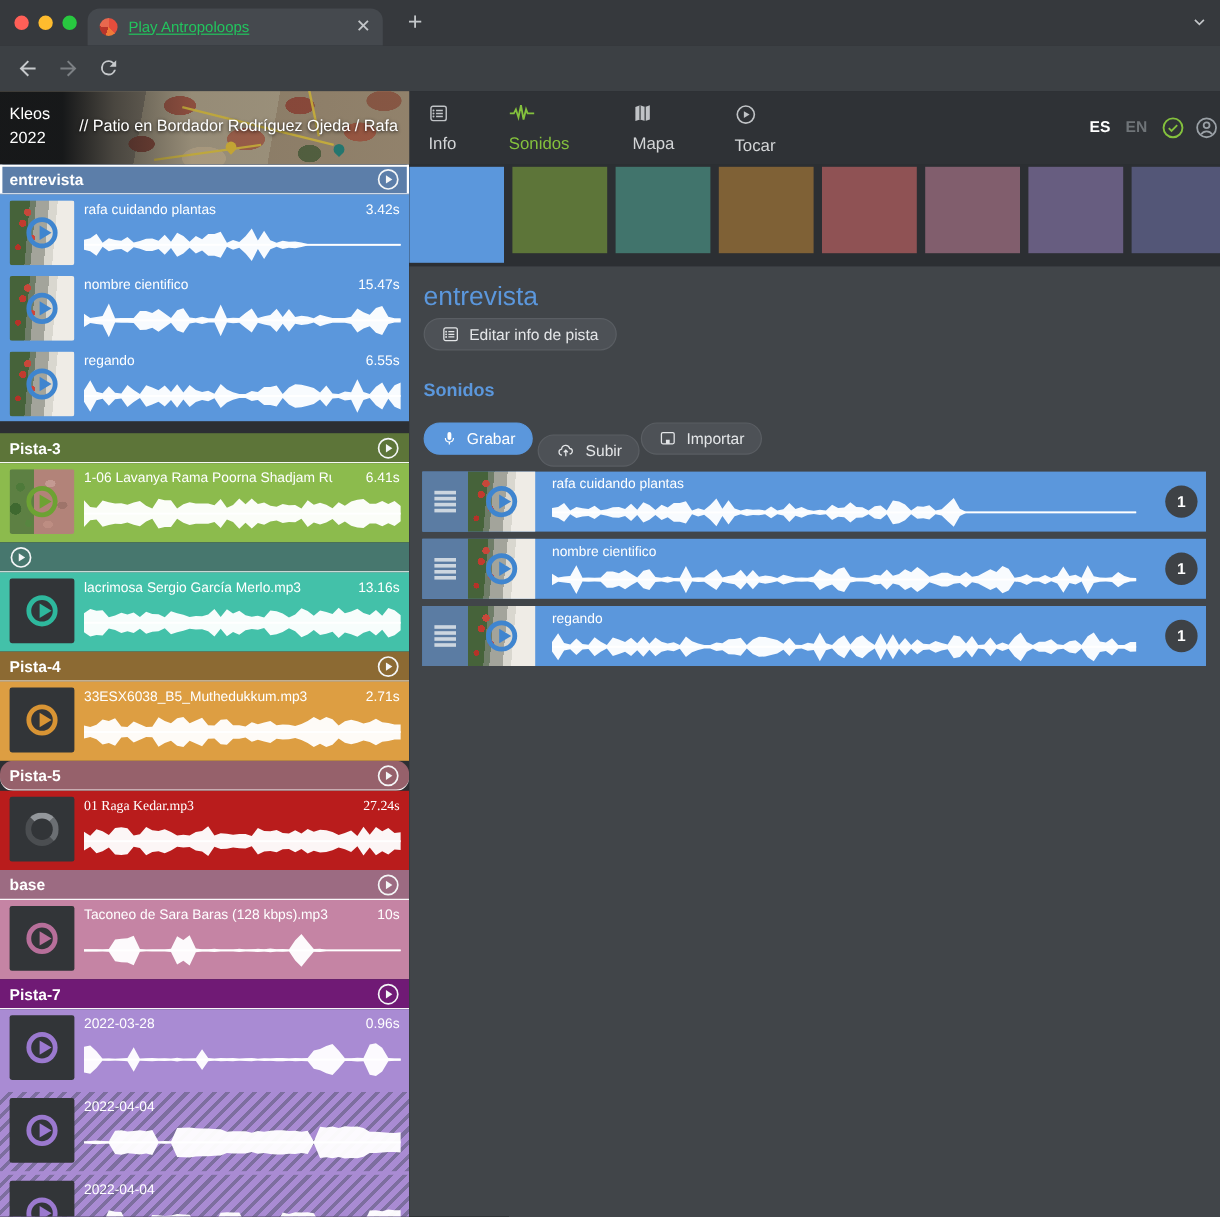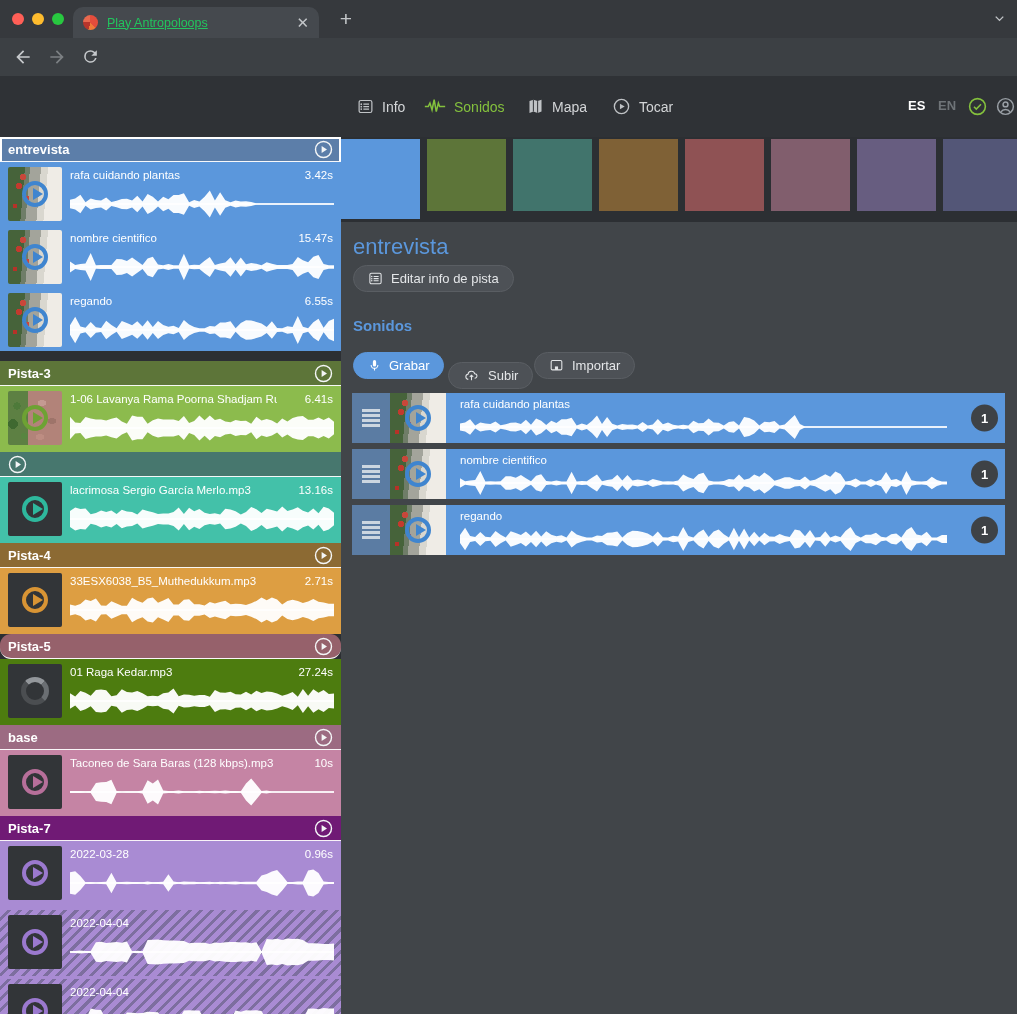--- a/index.html
+++ b/index.html
@@ -43,22 +43,22 @@
     radial-gradient(30px 16px at 170px 56px,#c7b493 60%,transparent 62%),
     radial-gradient(24px 14px at 320px 8px,#97604a 60%,transparent 62%),
     linear-gradient(100deg,#8d8372 0 120px,#b3a68c 120px 230px,#a39177 230px 341px);}
   .photoshade{position:absolute;left:0;top:0;width:341px;height:61px;
     background:linear-gradient(90deg,rgba(18,20,22,.96) 0 52px,rgba(18,20,22,.55) 95px,rgba(18,20,22,.18) 160px,rgba(18,20,22,.12) 100%);}
   .yline{position:absolute;height:2px;background:#e6c93e;opacity:.9;}
   .pin{position:absolute;width:9px;height:9px;border-radius:50% 50% 50% 0;transform:rotate(-45deg);}
   .kleos{position:absolute;left:8px;top:9px;color:#fff;font-size:13.5px;line-height:20px;}
   .crumb{position:absolute;left:66px;top:21px;color:#fff;font-size:13.5px;
     text-shadow:0 1px 3px rgba(0,0,0,.85);white-space:nowrap;}
-  .hnav{position:absolute;top:0;height:61px;display:flex;align-items:center;gap:8px;
-    color:#d3d5d7;font-size:14px;}
+  .hnav{position:absolute;top:10px;height:61px;display:flex;align-items:flex-start;gap:8px;
+    color:#d3d5d7;font-size:14px;flex-direction:column;}
   .hnav.active{color:#84c13d;}
   .lang{position:absolute;top:22px;font-size:13px;font-weight:700;}
 
   
   .sidebar{position:absolute;left:0;top:137px;width:341px;bottom:0;background:#2c2f33;overflow:hidden;}
   .thead{height:25px;display:flex;align-items:center;padding:0 8px;color:#fff;
     font-size:13px;font-weight:700;border-bottom:1.6px solid rgba(255,255,255,.95);}
   .thead.sel{box-shadow:inset 0 2px 0 #fff,inset 2px 0 0 #fff,inset -2px 0 0 #fff;}
   .tname{flex:1;white-space:nowrap;overflow:hidden;}
   .srow{position:relative;}
@@ -210,20 +210,33 @@
         <svg width="4" height="16" viewBox="0 0 4 16" fill="currentColor">
             <circle cx="2" cy="2" r="1.7"></circle>
             <circle cx="2" cy="8" r="1.7"></circle>
             <circle cx="2" cy="14" r="1.7"></circle>
           </svg>
         </span>
     </div>
   </div>
 
   <div class="appheader">
+    <div class="photo">
+      <div class="yline" style="left:150px;top:28px;width:130px;transform:rotate(14deg)"></div>
+      <div class="yline" style="left:238px;top:14px;width:46px;transform:rotate(78deg)"></div>
+      <div class="yline" style="left:128px;top:50px;width:90px;transform:rotate(-8deg)"></div>
+      <span class="pin" style="left:188px;top:42px;background:#e6c13a"></span>
+      <span class="pin" style="left:278px;top:44px;background:#27867d"></span>
+      <div class="photoshade"></div>
+      <div class="kleos">
+        <div>Kleos</div>
+        <div>2022</div>
+      </div>
+      <div class="crumb">// Patio en Bordador Rodríguez Ojeda / Rafa</div>
+    </div>
 
     <div class="hnav" style="left:357px">
       <svg width="17" height="17" viewBox="0 0 24 24" fill="none" stroke="#c0c3c6" stroke-width="1.7">
           <rect x="3" y="3.5" width="18" height="17" rx="2.5"></rect>
           <path d="M9 8.7h8M9 12.2h8M9 15.7h8"></path>
           <path d="M6 8.7h.01M6 12.2h.01M6 15.7h.01" stroke-width="2.4" stroke-linecap="round"></path>
         </svg>
       <span>Info</span>
     </div>
     <div class="hnav active" style="left:424px">
@@ -393,21 +406,21 @@
         </div>
       </div>
       <div>
         <div class="thead" style="background: rgb(150, 97, 107); border-radius: 11px;">
           <span class="tname">Pista-5</span>
           <svg width="19" height="19" viewBox="0 0 19 19" fill="none">
             <circle cx="9.5" cy="9.5" r="8" stroke="#f4f6f7" stroke-width="1.4"></circle>
             <path d="M7.6 6L13 9.5 7.6 13z" fill="#f4f6f7"></path>
           </svg>
         </div>
-        <div style="background: #4d7c0f;">
+        <div style="background: #b91c1c; font-family: Liberation Serif, serif;">
           <div class="srow" style="height: 66px;">
             <div class="thumb th-dark">
               <span class="spin"></span>
             </div>
             <div class="sname">01 Raga Kedar.mp3</div>
             <div class="sdur">27.24s</div>
             <div class="wave">
               <svg width="264" height="30">
                 <rect x="0" y="14.2" width="264" height="1.6" fill="rgba(255,255,255,0.95)"></rect>
                 <polygon points="0.0,7.2 5.2,10.4 10.4,5.0 15.5,6.7 20.7,9.8 25.9,3.9 31.1,3.4 36.2,4.2 41.4,10.3 46.6,9.3 51.8,3.2 56.9,5.9 62.1,6.6 67.3,5.0 72.5,7.3 77.6,10.3 82.8,9.7 88.0,10.2 93.2,7.3 98.4,6.5 103.5,2.6 108.7,10.3 113.9,8.4 119.1,8.7 124.2,9.7 129.4,9.1 134.6,9.0 139.8,10.7 144.9,3.9 150.1,6.4 155.3,6.8 160.5,5.7 165.6,8.2 170.8,8.6 176.0,5.8 181.2,8.5 186.4,4.8 191.5,7.1 196.7,5.5 201.9,5.9 207.1,7.4 212.2,9.8 217.4,8.2 222.6,6.1 227.8,10.7 232.9,3.0 238.1,9.7 243.3,3.2 248.5,6.7 253.6,3.9 258.8,8.1 264.0,7.6 264.0,22.4 258.8,21.9 253.6,26.1 248.5,23.3 243.3,26.8 238.1,20.3 232.9,27.0 227.8,19.3 222.6,23.9 217.4,21.8 212.2,20.2 207.1,22.6 201.9,24.1 196.7,24.5 191.5,22.9 186.4,25.2 181.2,21.5 176.0,24.2 170.8,21.4 165.6,21.8 160.5,24.3 155.3,23.2 150.1,23.6 144.9,26.1 139.8,19.3 134.6,21.0 129.4,20.9 124.2,20.3 119.1,21.3 113.9,21.6 108.7,19.7 103.5,27.4 98.4,23.5 93.2,22.7 88.0,19.8 82.8,20.3 77.6,19.7 72.5,22.7 67.3,25.0 62.1,23.4 56.9,24.1 51.8,26.8 46.6,20.7 41.4,19.7 36.2,25.8 31.1,26.6 25.9,26.1 20.7,20.2 15.5,23.3 10.4,25.0 5.2,19.6 0.0,22.8" fill="rgba(255,255,255,0.96)"></polygon>

